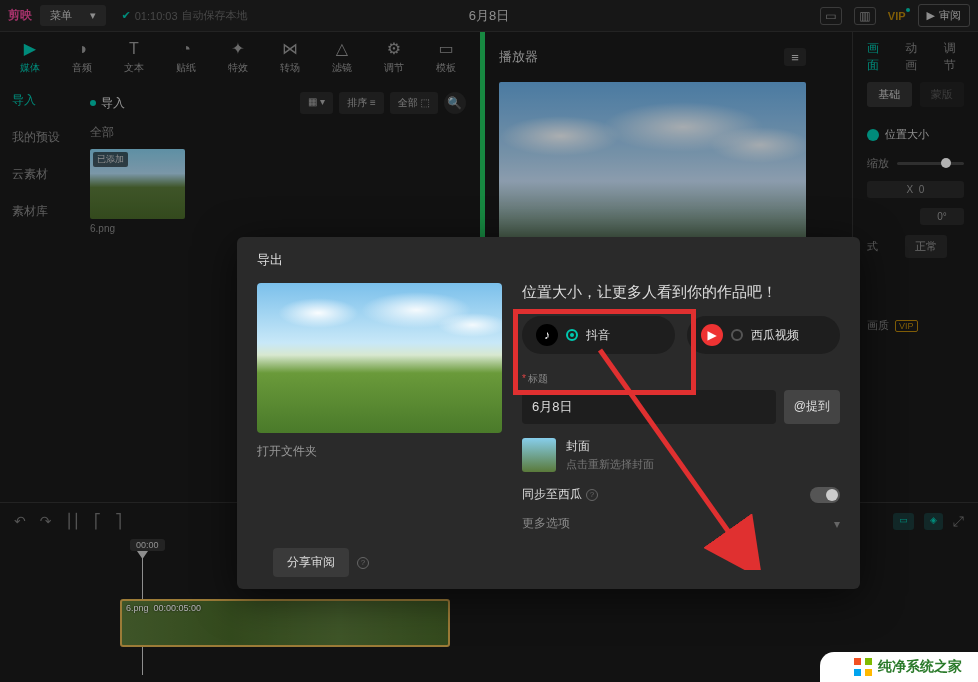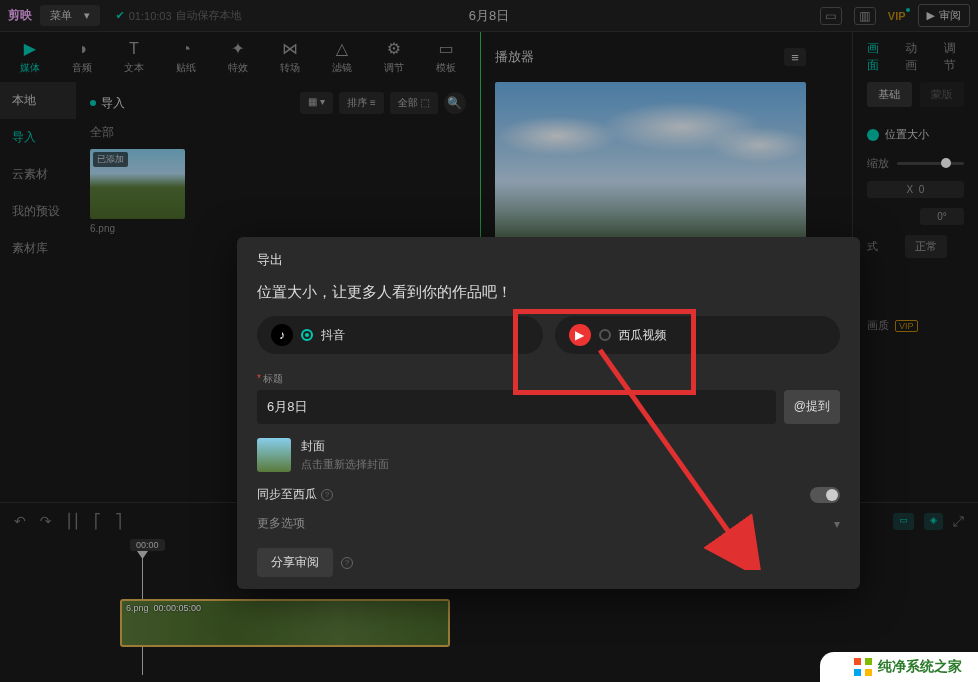--- a/index.html
+++ b/index.html
@@ -1,21 +1,21 @@
 <!DOCTYPE html>
 <html><head>
 <meta charset="utf-8">
 <style>
 * { margin: 0; padding: 0; box-sizing: border-box; font-family: "Microsoft YaHei", sans-serif; }
 body { width: 978px; height: 682px; background: #1a1a1a; color: #999; font-size: 12px; position: relative; overflow: hidden; }
 
 
 .topbar { height: 32px; background: #222; display: flex; align-items: center; padding: 0 8px; border-bottom: 1px solid #333; }
-.app-logo { color: #f0abfc; font-weight: bold; margin-right: 8px; }
-.menu-dd { background: #333; padding: 3px 10px; border-radius: 3px; color: #ccc; font-size: 11px; display: flex; align-items: center; gap: 12px; }
+.app-logo { color: #ec4899; font-weight: bold; margin-right: 8px; }
+.menu-dd { background: #333; padding: 3px 10px; border-radius: 3px; color: #ccc; font-size: 11px; display: flex; align-items: center; gap: 18px; }
 .save-status { margin-left: 16px; display: flex; align-items: center; gap: 4px; color: #666; font-size: 11px; }
 .save-check { color: #00c8b0; }
 .project-title { position: absolute; left: 50%; transform: translateX(-50%); color: #ccc; font-size: 13px; }
 .topbar-right { margin-left: auto; display: flex; align-items: center; gap: 12px; }
 .tb-icon { width: 22px; height: 18px; border: 1px solid #555; border-radius: 3px; display: flex; align-items: center; justify-content: center; }
 .vip-badge { color: #b8860b; font-weight: bold; font-size: 11px; position: relative; }
 .vip-dot { width: 4px; height: 4px; background: #00c8b0; border-radius: 50%; position: absolute; top: -2px; right: -4px; }
 .review-btn { border: 1px solid #555; padding: 3px 8px; border-radius: 3px; color: #ccc; display: flex; align-items: center; gap: 4px; font-size: 11px; }
 
 
@@ -39,21 +39,21 @@
 .media-toolbar-right { margin-left: auto; display: flex; gap: 6px; }
 .tb-ctrl { background: #2a2a2a; padding: 4px 8px; border-radius: 3px; color: #aaa; font-size: 10px; }
 .search-circle { width: 22px; height: 22px; background: #2a2a2a; border-radius: 50%; display: flex; align-items: center; justify-content: center; }
 .all-label { color: #888; margin-bottom: 8px; display: block; }
 .clip-thumb { width: 115px; }
 .thumb-img { width: 95px; height: 70px; background: linear-gradient(to bottom, #87ceeb 0%, #b0d8f0 35%, #5a7a3a 55%, #4a6a2a 100%); position: relative; border-radius: 2px; }
 .thumb-badge { position: absolute; top: 3px; left: 3px; background: rgba(0,0,0,.6); color: #ccc; padding: 1px 4px; font-size: 9px; border-radius: 2px; }
 .thumb-name { font-size: 10px; color: #888; margin-top: 4px; }
 
 
-.player-panel { flex: 1; border-left: 1px solid #22c55e; padding: 0; }
+.player-panel { flex: 1; border-left: 5px solid #22c55e; padding: 0; }
 .player-header { height: 50px; display: flex; align-items: center; padding: 0 14px; color: #ccc; font-size: 13px; }
 .player-menu { margin-left: auto; width: 22px; height: 18px; background: #2a2a2a; border-radius: 3px; display:flex; align-items:center; justify-content:center; }
 .player-view { margin: 0 14px; height: 180px; background: linear-gradient(to bottom, #6bb0e8 0%, #a8d0f0 40%, #c8e0f8 55%, #3a5a2a 100%); border-radius: 2px; position: relative; overflow:hidden; }
 .clouds { position:absolute; inset:0; background: radial-gradient(ellipse 60px 20px at 20% 30%, rgba(255,255,255,.9), transparent), radial-gradient(ellipse 80px 25px at 60% 25%, rgba(255,255,255,.85), transparent), radial-gradient(ellipse 50px 18px at 85% 35%, rgba(255,255,255,.8), transparent); }
 
 
 .inspector { width: 126px; border-left: 1px solid #333; margin-left: 32px; }
 .insp-tabs { height: 50px; display: flex; align-items: center; gap: 18px; padding: 0 14px; }
 .insp-tab { color: #888; font-size: 12px; }
 .insp-tab.active { color: #00c8b0; }
@@ -117,21 +117,21 @@
 .cover-text { flex: 1; }
 .cover-title { color: #ddd; font-size: 12px; }
 .cover-sub { color: #777; font-size: 11px; margin-top: 2px; }
 .sync-row { display: flex; align-items: center; margin-bottom: 12px; }
 .sync-label { color: #ddd; font-size: 12px; }
 .help-icon { margin-left: 4px; width: 12px; height: 12px; border: 1px solid #666; border-radius: 50%; display: inline-flex; align-items: center; justify-content: center; font-size: 8px; color: #666; }
 .toggle { margin-left: auto; width: 30px; height: 16px; background: #555; border-radius: 8px; position: relative; }
 .toggle::after { content: ''; position: absolute; right: 2px; top: 2px; width: 12px; height: 12px; background: #ccc; border-radius: 50%; }
 .more-row { display: flex; align-items: center; color: #888; font-size: 12px; }
 .more-chev { margin-left: auto; color: #666; }
-.modal-footer { padding: 16px 20px; display: flex; align-items: center; }
+.modal-footer { padding: 16px 36px; display: flex; align-items: center; }
 .share-review { background: #3a3a3a; border-radius: 4px; padding: 6px 14px; color: #ddd; font-size: 12px; }
 .footer-right { margin-left: auto; display: flex; gap: 10px; }
 .btn-primary { background: #00c8b0; color: #fff; padding: 6px 22px; border-radius: 4px; font-size: 13px; }
 .btn-secondary { background: #3a3a3a; color: #ddd; padding: 6px 22px; border-radius: 4px; font-size: 13px; }
 
 
 .red-arrow { position: absolute; pointer-events: none; }
 
 
 .watermark { position: absolute; right: 0; bottom: 0; background: #fff; color: #2a7a2a; padding: 6px 16px 6px 34px; border-radius: 14px 0 0 0; font-size: 14px; font-weight: bold; display: flex; align-items: center; gap: 6px; }
@@ -203,24 +203,23 @@
           <span class="tool-tab-icon">⚙</span>
           <span>调节</span>
         </div>
       <div class="tool-tab">
           <span class="tool-tab-icon">▭</span>
           <span>模板</span>
         </div>
     </div>
     <div class="media-body">
       <div class="media-sidebar">
-        <div class="side-item active">本地</div>
         <div class="side-item accent">导入</div>
+        <div class="side-item">我的预设</div>
         <div class="side-item">云素材</div>
-        <div class="side-item">我的预设</div>
         <div class="side-item">素材库</div>
       </div>
       <div class="media-content">
         <div class="media-toolbar">
           <div class="import-btn">
               <span class="import-dot"></span>
               <span>导入</span>
             </div>
           <div class="media-toolbar-right">
             <div class="tb-ctrl">▦ ▾</div>
@@ -313,20 +312,26 @@
     <div class="tl-clip">
       <span class="tl-clip-label"><span>6.png</span>&nbsp;&nbsp;<span>00:00:05:00</span></span>
     </div>
   </div>
 </div>
 
 <div class="modal-overlay"></div>
 <div class="modal">
   <div class="modal-title">导出</div>
   <div class="modal-body">
+    <div class="modal-left">
+      <div class="modal-preview">
+          <div class="preview-clouds"></div>
+        </div>
+      <div class="open-folder">打开文件夹</div>
+    </div>
     <div class="modal-right">
       <div class="publish-title">位置大小，让更多人看到你的作品吧！</div>
       <div class="platform-row">
         <div class="platform">
           <div class="plat-icon">♪</div>
           <span class="plat-radio on"></span>
           <span class="plat-label">抖音</span>
         </div>
         <div class="platform">
           <div class="plat-icon xigua">▶</div>

